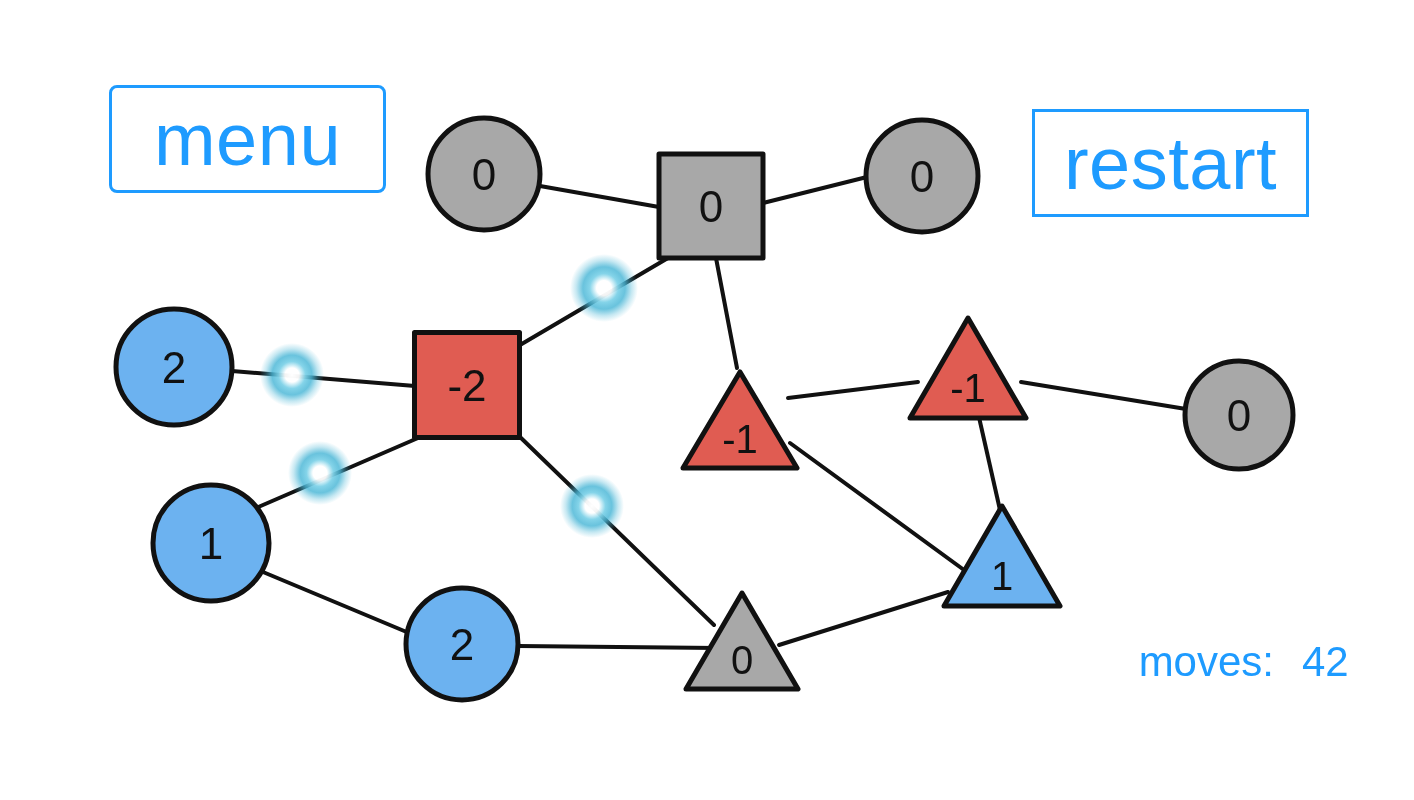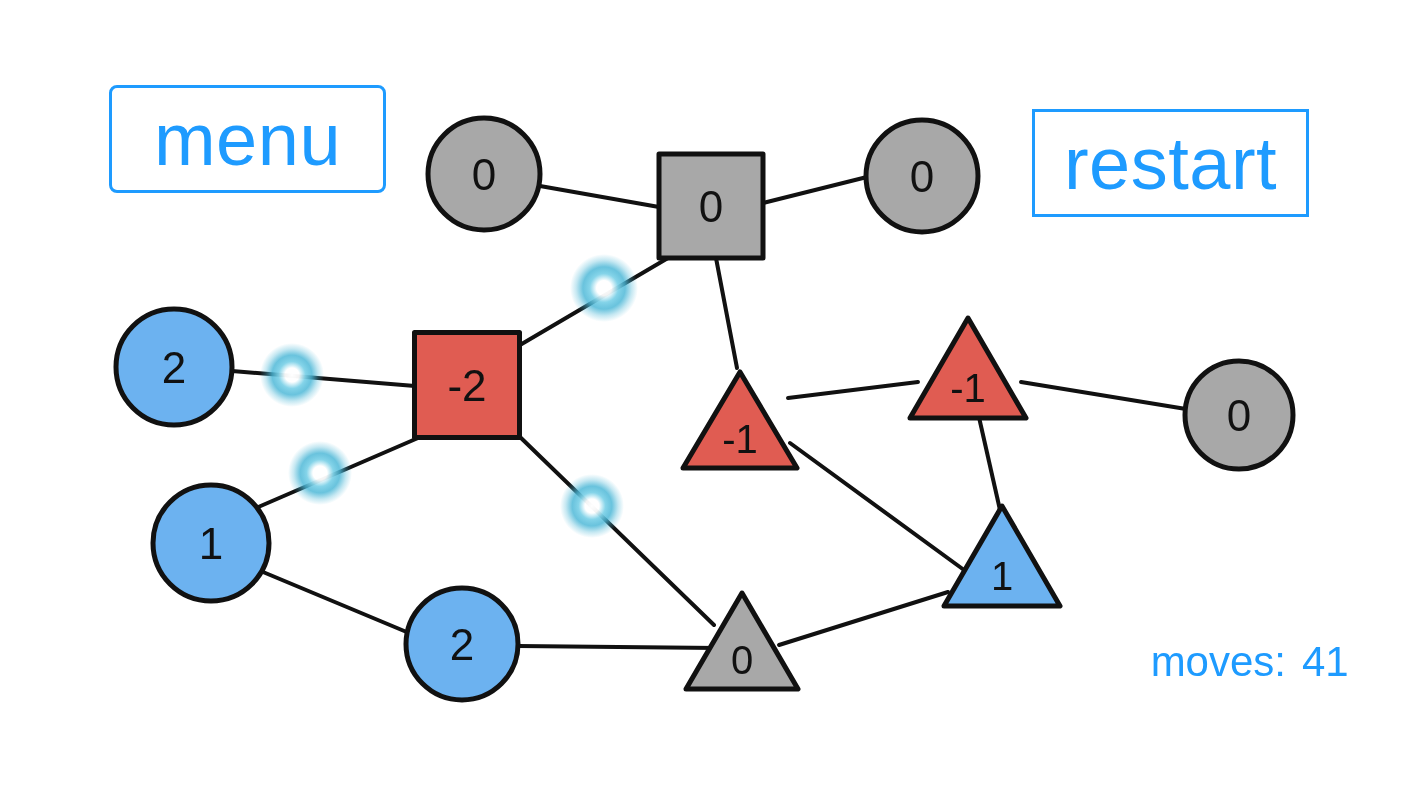--- a/index.html
+++ b/index.html
@@ -70,21 +70,21 @@
     font-weight: 300;
     line-height: 1.28;
     user-select: none;
   }
   .score-row {
     display: flex;
     justify-content: flex-end;
     align-items: baseline;
     white-space: nowrap;
   }
-  .score-label { margin-right: 16px; }
+  .score-label { margin-right: 28px; }
   .score-value { min-width: 64px; text-align: left; }
   .node-label {
     font-family: "Liberation Sans", sans-serif;
     font-weight: 300;
     fill: #111111;
     text-anchor: middle;
     dominant-baseline: central;
     pointer-events: none;
   }
   .edge-line {
@@ -189,17 +189,17 @@
       </g>
   </svg>
 
   <div class="hud-button" id="menu-button">menu</div>
 
   <div class="hud-button" id="restart-button">restart</div>
 
   <div id="score-panel">
     <div class="score-row">
       <span class="score-label">moves:</span>
-      <span class="score-value">41</span>
+      <span class="score-value">42</span>
     </div>
   </div>
 
 </div>
 
 </body></html>

